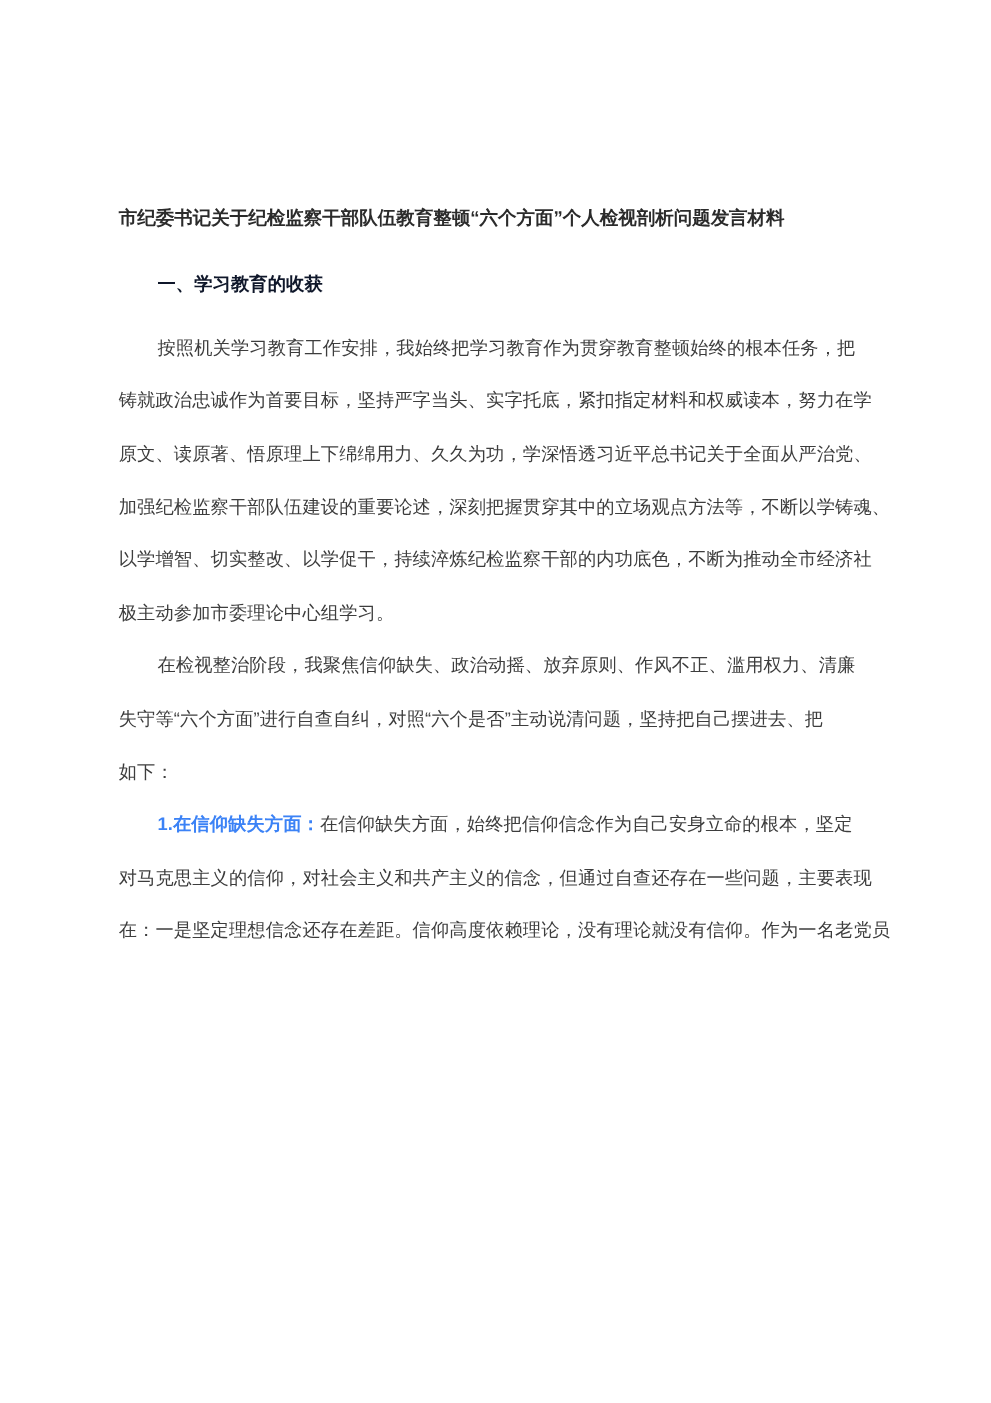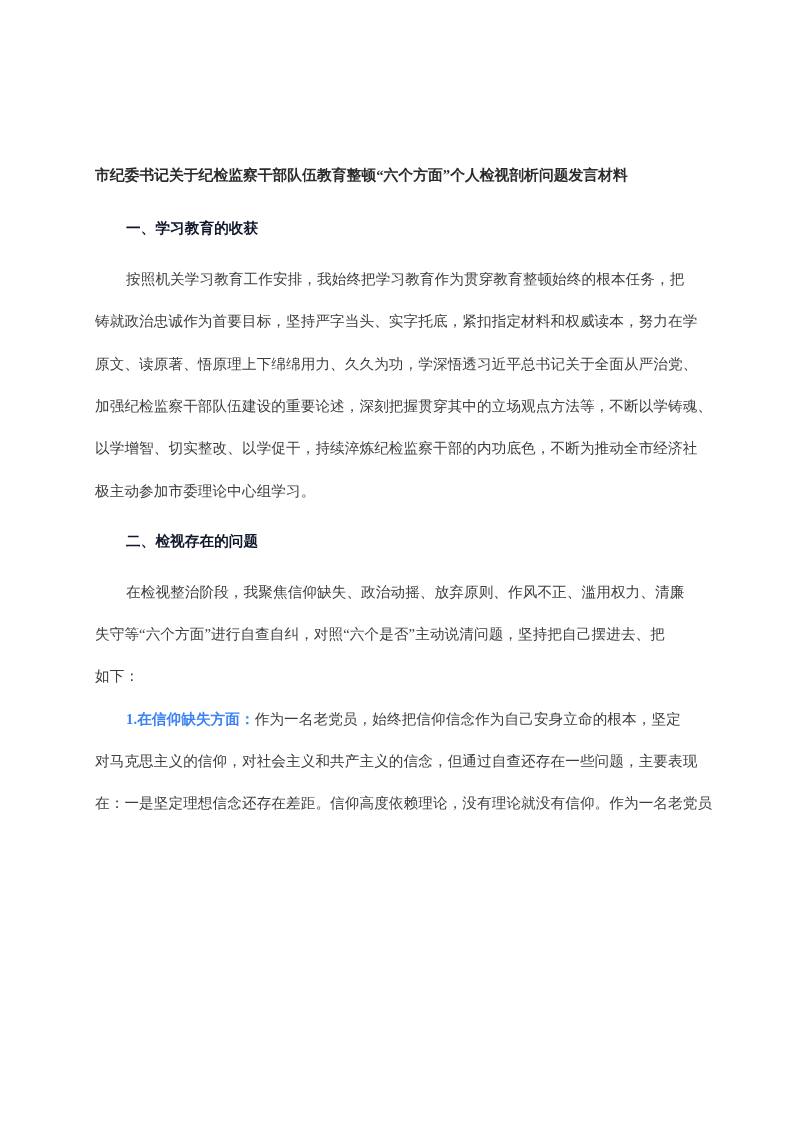--- a/index.html
+++ b/index.html
@@ -6,21 +6,21 @@
     margin: 0;
     padding: 0;
     background: #ffffff;
   }
   .page {
     position: relative;
     width: 793px;
     height: 972px;
     background: #ffffff;
     overflow: hidden;
-    font-family: Liberation Serif, serif;
+    font-family: Liberation Sans, sans-serif;
     color: #3d3d3d;
   }
   .content {
     padding: 0 110px 0 95px; 
   }
   .doc-title {
     margin-top: 154px;
     margin-bottom: 11px;
     font-size: 14.8px;
     line-height: 42.4px;
@@ -57,22 +57,21 @@
   <div class="content">
     <div class="doc-title">市纪委书记关于纪检监察干部队伍教育整顿“六个方面”个人检视剖析问题发言材料</div>
     <div id="doc-body">
         <div class="line indent heading">一、学习教育的收获</div>
         <div class="line indent">按照机关学习教育工作安排，我始终把学习教育作为贯穿教育整顿始终的根本任务，把</div>
         <div class="line">铸就政治忠诚作为首要目标，坚持严字当头、实字托底，紧扣指定材料和权威读本，努力在学</div>
         <div class="line">原文、读原著、悟原理上下绵绵用力、久久为功，学深悟透习近平总书记关于全面从严治党、</div>
         <div class="line">加强纪检监察干部队伍建设的重要论述，深刻把握贯穿其中的立场观点方法等，不断以学铸魂、</div>
         <div class="line">以学增智、切实整改、以学促干，持续淬炼纪检监察干部的内功底色，不断为推动全市经济社</div>
         <div class="line">极主动参加市委理论中心组学习。</div>
-        <div class="line indent heading">二、检视存在的问题</div>
         <div class="line indent">在检视整治阶段，我聚焦信仰缺失、政治动摇、放弃原则、作风不正、滥用权力、清廉</div>
         <div class="line">失守等“六个方面”进行自查自纠，对照“六个是否”主动说清问题，坚持把自己摆进去、把</div>
         <div class="line">如下：</div>
-        <div class="line indent"><b class="lead-bold">1.在信仰缺失方面：</b><span>作为一名老党员，始终把信仰信念作为自己安身立命的根本，坚定</span></div>
+        <div class="line indent"><b class="lead-bold">1.在信仰缺失方面：</b><span>在信仰缺失方面，始终把信仰信念作为自己安身立命的根本，坚定</span></div>
         <div class="line">对马克思主义的信仰，对社会主义和共产主义的信念，但通过自查还存在一些问题，主要表现</div>
         <div class="line">在：一是坚定理想信念还存在差距。信仰高度依赖理论，没有理论就没有信仰。作为一名老党员</div>
       </div>
   </div>
 </div>
 
 </body></html>

